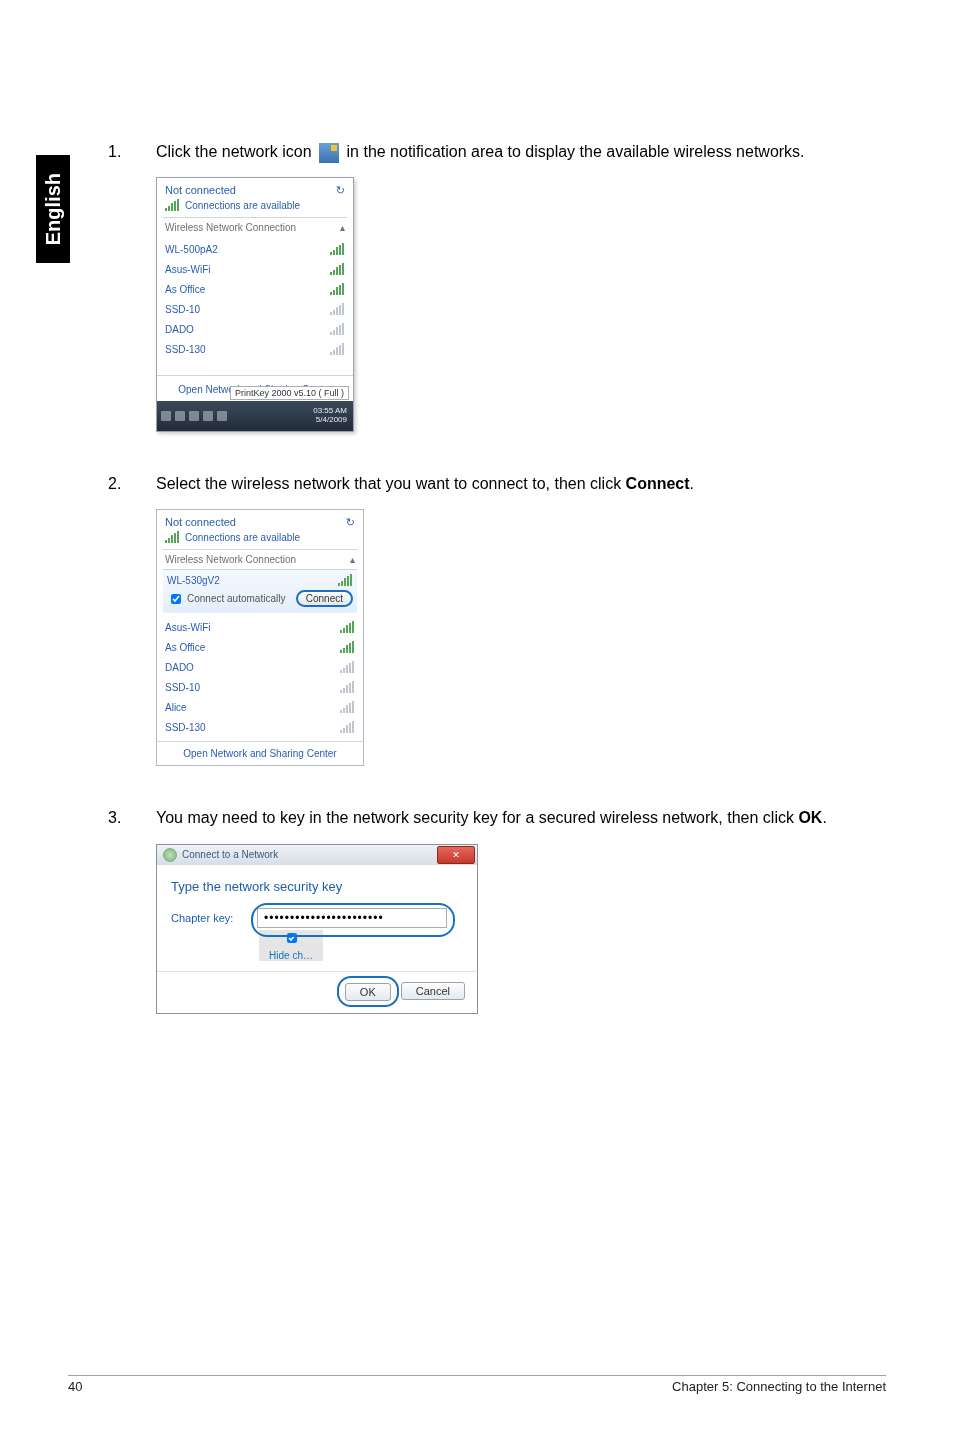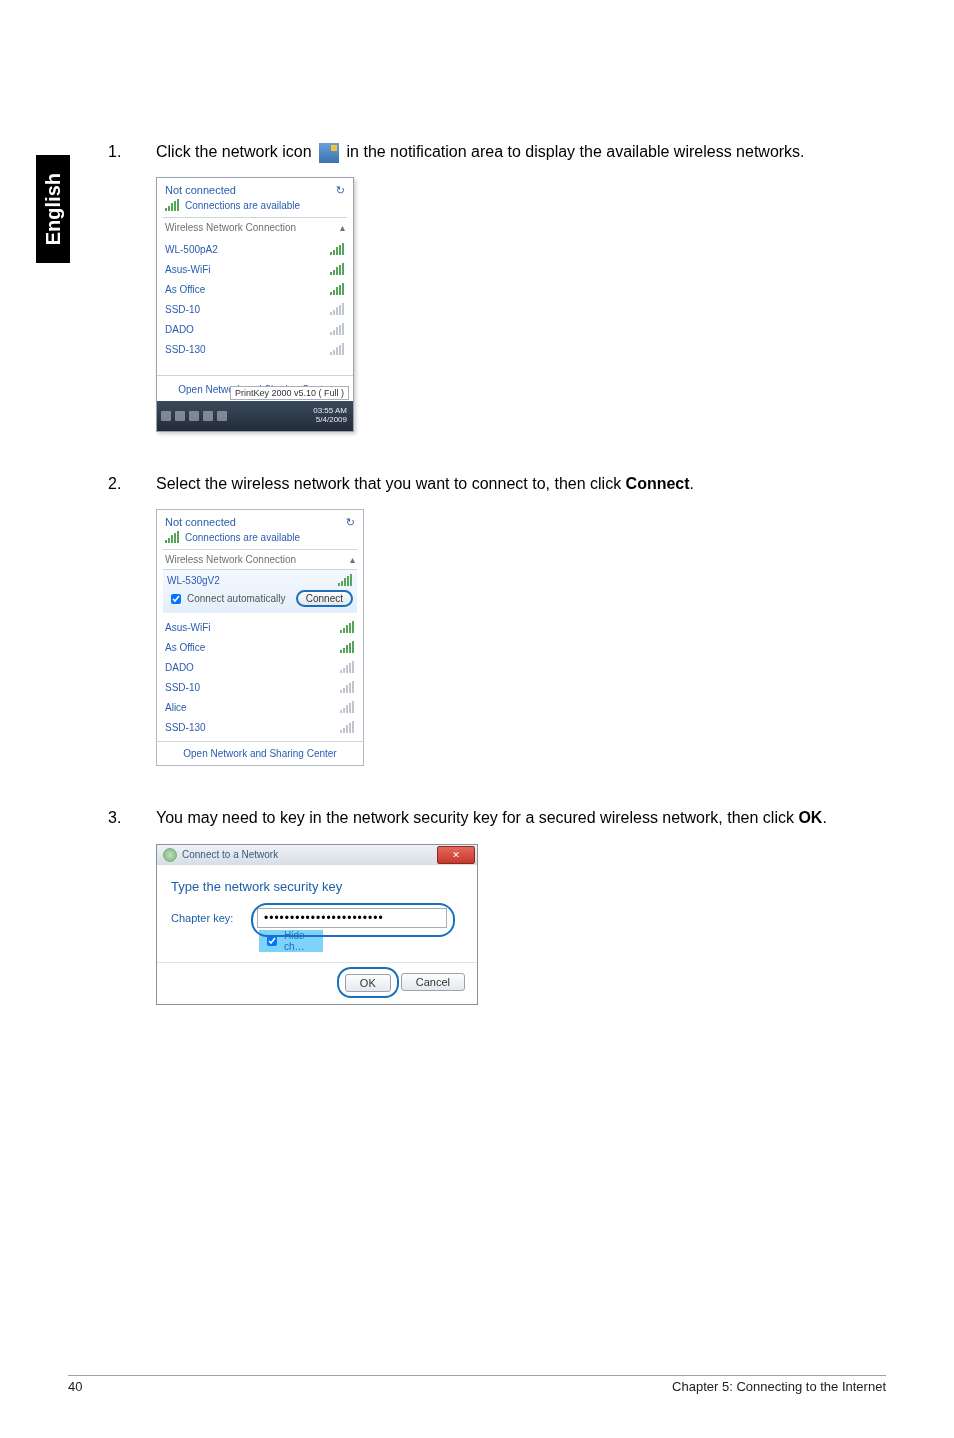--- a/index.html
+++ b/index.html
@@ -260,21 +260,21 @@
   .dlg3-row{display:flex;align-items:center;gap:12px;margin-bottom:2px}
   .dlg3-row .lbl{color:#1b5fab;font-size:11px;width:74px}
   .dlg3-input-wrap{position:relative;flex:1}
   .dlg3-input{
     width:190px;height:20px;border:1px solid #a7adb5;padding:0 6px;font-size:12px;letter-spacing:1px;box-sizing:border-box;
   }
   .dlg3-oval{
     position:absolute;left:-6px;top:-5px;width:200px;height:30px;border:2px solid #1a6fbf;border-radius:16px;pointer-events:none;
   }
   .dlg3-hide{
-    margin-left:88px;margin-top:2px;display:flex;align-items:center;gap:4px;font-size:10px;color:#1a6fbf;background:#7dd3fc;padding:0 4px;width:56px;
+    margin-left:88px;margin-top:2px;display:flex;align-items:center;gap:4px;font-size:10px;color:#1a6fbf;background:#e5e5e5;padding:0 4px;width:56px;flex-direction:column;
   }
   .dlg3-foot{
     border-top:1px solid #dfe3e8;padding:10px 12px 12px 0;display:flex;justify-content:flex-end;gap:10px;align-items:center;
   }
   .dlg3-btn{
     border:1px solid #9aa2ad;border-radius:3px;padding:2px 14px;font-size:11px;background:linear-gradient(#fdfdfd,#e4e9ee);color:#333;
   }
   .dlg3-ok-wrap{position:relative}
   .dlg3-ok-oval{position:absolute;left:-8px;top:-6px;right:-8px;bottom:-6px;border:2px solid #1a6fbf;border-radius:14px;pointer-events:none}
   .page-footer{

